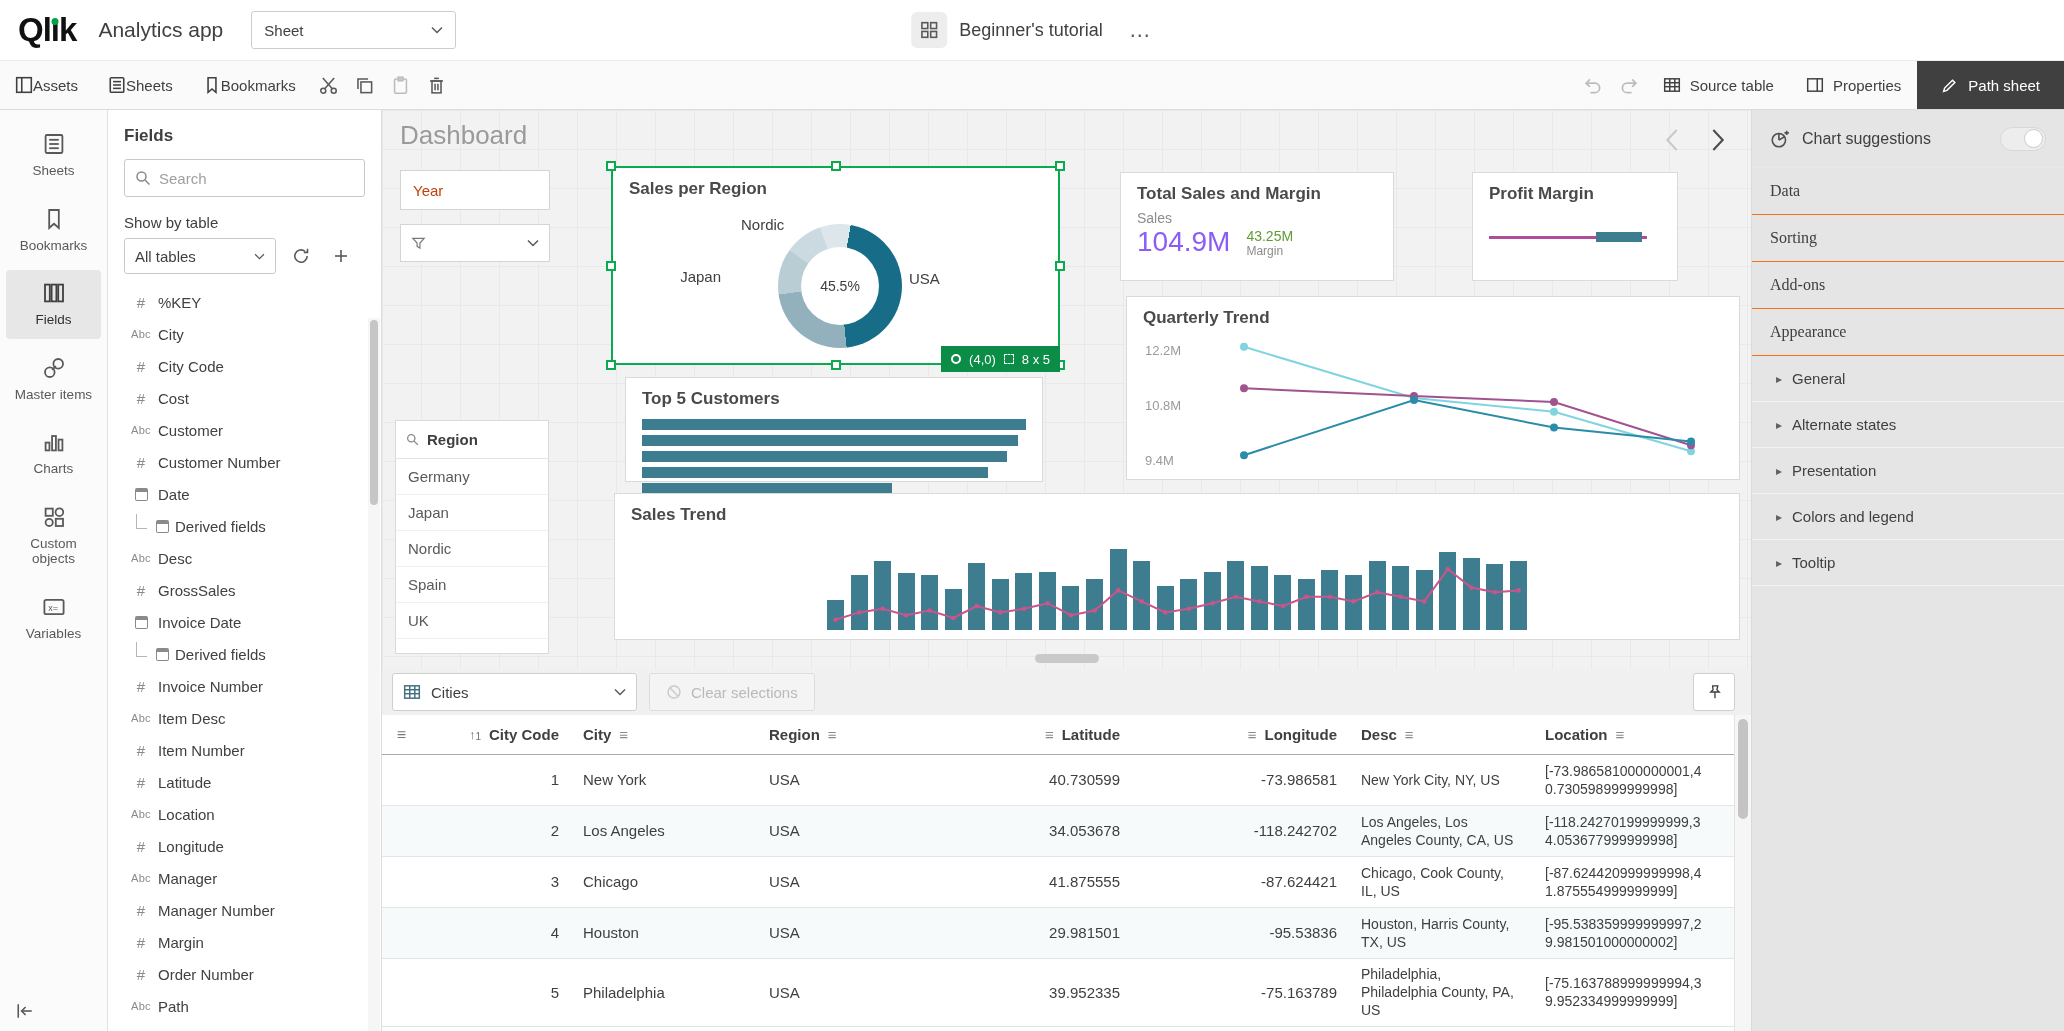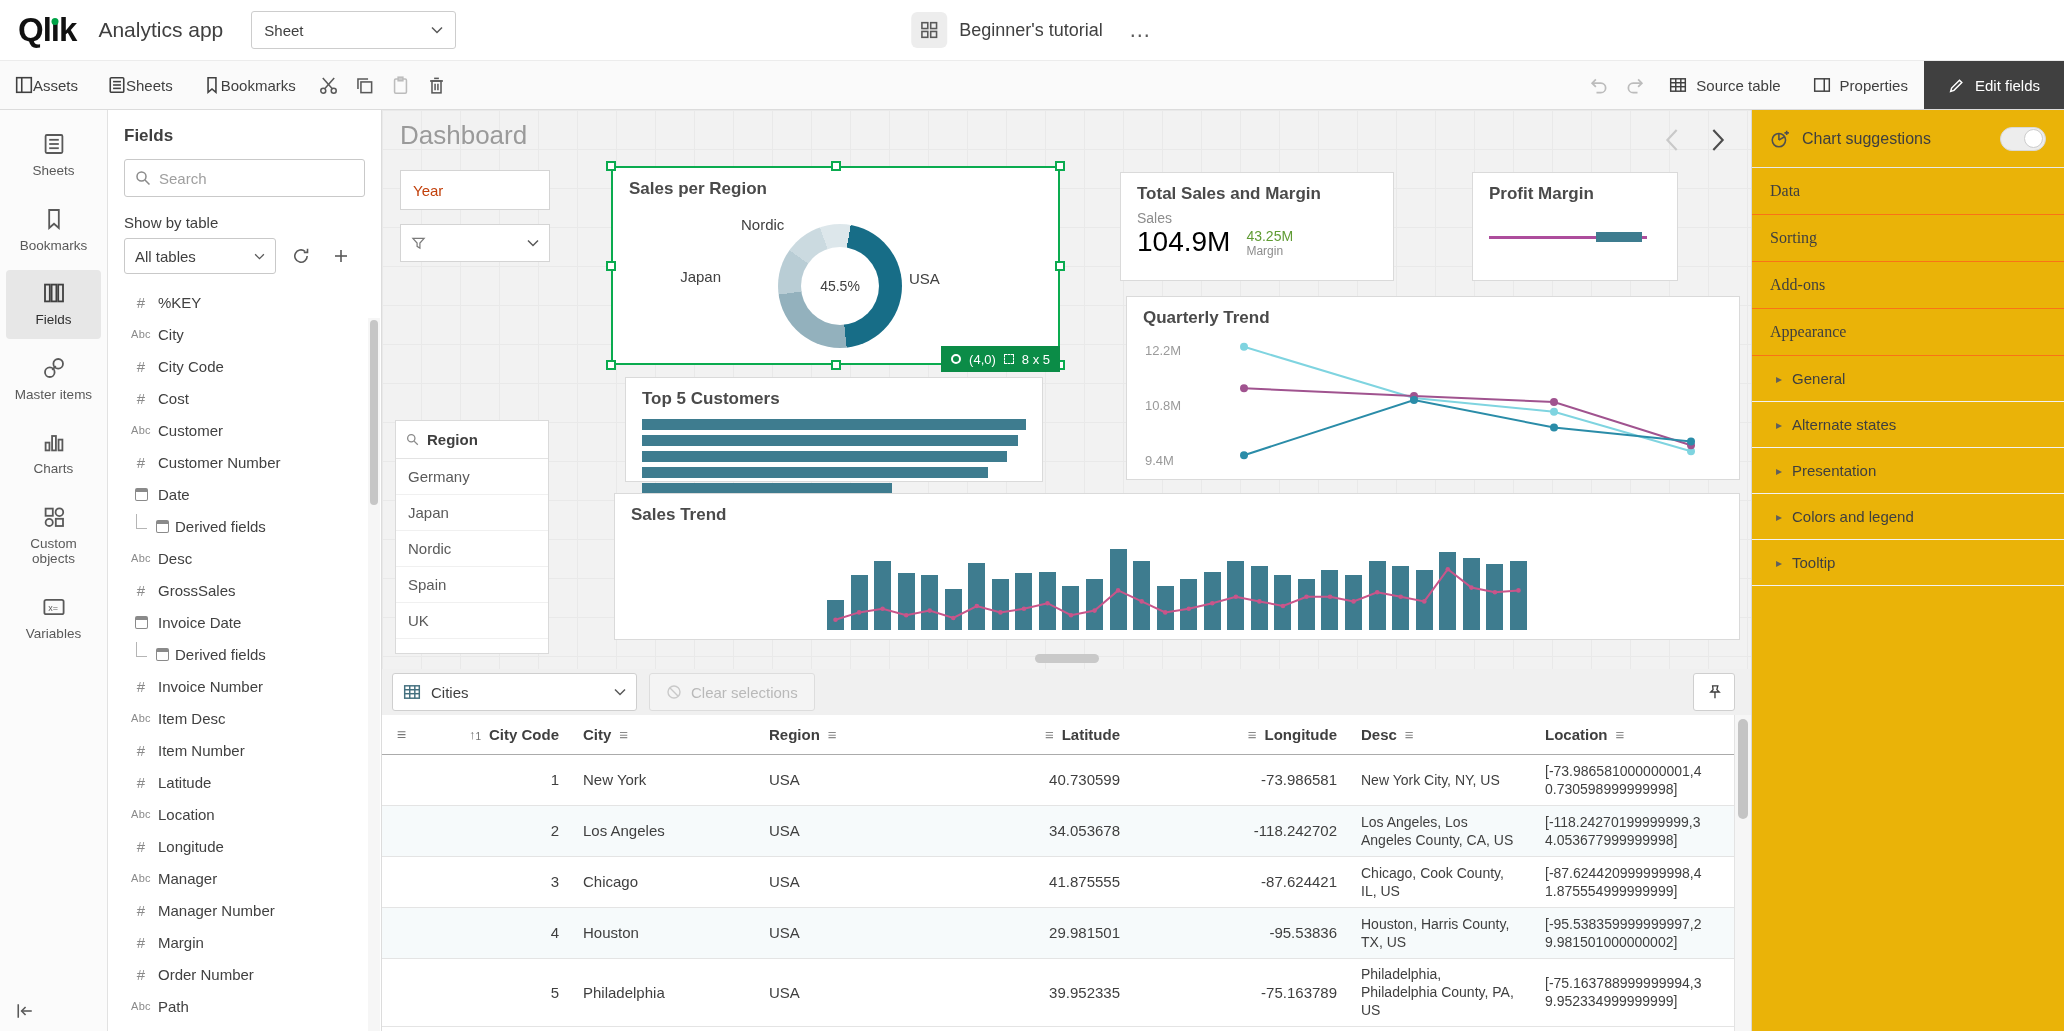--- a/index.html
+++ b/index.html
@@ -160,21 +160,21 @@
   .trow { display:flex; align-items:center; border-bottom:1px solid #e4e4e4; background:#fff; min-height:51px; }
   .trow.alt { background:#f6fafb; }
   .tcell { display:flex; align-items:center; padding:6px 12px; font-size:15px; color:#3f3f3f; line-height:1.3; }
   .tcell.right { justify-content:flex-end; text-align:right; }
   .tcell.small { font-size:14px; }
   .tcell.loc { word-break:break-all; }
   .vscroll { position:absolute; top:0; right:0; bottom:0; width:17px; background:#f6f6f6; border-left:1px solid #e3e3e3; }
   .vthumb { position:absolute; top:4px; left:3px; width:10px; height:100px; border-radius:5px; background:#c4c4c4; cursor:grab; }
 
   
-  .rp { width:313px; border-left:1px solid #dadada; background:#eab308; display:flex; flex-direction:column; flex:none; }
+  .rp { width:313px; border-left:1px solid #dadada; background:#e5e5e5; display:flex; flex-direction:column; flex:none; }
   .rp-head { height:58px; display:flex; align-items:center; gap:12px; padding:0 18px; border-bottom:1px solid #e8e8e8; font-size:16px; color:#3f3f3f; }
   .rp-head .sp { flex:1; }
   .toggle { width:46px; height:24px; border-radius:12px; background:#ededed; border:1px solid #d8d8d8; position:relative; cursor:pointer; flex:none; }
   .knob { position:absolute; right:2px; top:1.5px; width:19px; height:19px; border-radius:50%; background:#fff; border:1px solid #ccc; }
   .rp-row { height:47px; display:flex; align-items:center; padding:0 18px; font-size:16px; color:#3f3f3f; border-bottom:1px solid #f97316; cursor:pointer;font-family:Liberation Serif, serif; }
   .rp-sub { height:46px; display:flex; align-items:center; gap:10px; padding:0 18px 0 24px; font-size:15px; color:#3f3f3f; border-bottom:1px solid #f2f2f2; cursor:pointer; }
   .rp-sub .chev-r { color:#5f5f5f; font-size:12px; }
 </style>
 </head>
 <body>
@@ -310,21 +310,21 @@
               <rect x="1.5" y="2.5" width="13" height="11"></rect>
               <line x1="10" y1="2.5" x2="10" y2="13.5"></line>
             </g>
           </svg>
         <span>Properties</span>
       </div>
       <div class="edit-sheet">
         <svg width="17" height="17" viewBox="0 0 16 16">
             <path d="M2.5 13.5 L3.4 10.4 L10.8 3 L13 5.2 L5.6 12.6 Z" fill="none" stroke="#fff" stroke-width="1.4"></path>
           </svg>
-        <span>Edit fields</span>
+        <span>Path sheet</span>
       </div>
     </div>
   </div>
 
   <div class="bodyrow">
 
     <nav class="rail">
       <div class="rail-item">
         <svg width="24" height="24" viewBox="0 0 20 20">
             <g fill="none" stroke="#595959" stroke-width="1.5">
@@ -603,21 +603,21 @@
             <span>(4,0)</span>
             <span class="b-square"></span>
             <span>8 x 5</span>
           </div>
         </div>
 
         <div class="card card-kpi">
           <div class="ctitle">Total Sales and Margin</div>
           <div class="kpi-sub">Sales</div>
           <div class="kpi-row">
-            <div class="kpi-main" id="kpi-main" style="color: #000000;">104.9M</div>
+            <div class="kpi-main" id="kpi-main" style="color: #8b5cf6;">104.9M</div>
             <div class="kpi-side">
               <span class="kpi-margin-val" id="kpi-margin" style="color: rgb(95, 155, 51);">43.25M</span>
               <span class="kpi-margin-lbl">Margin</span>
             </div>
           </div>
         </div>
 
         <div class="card card-profit">
           <div class="ctitle">Profit Margin</div>
           <div class="gauge">

